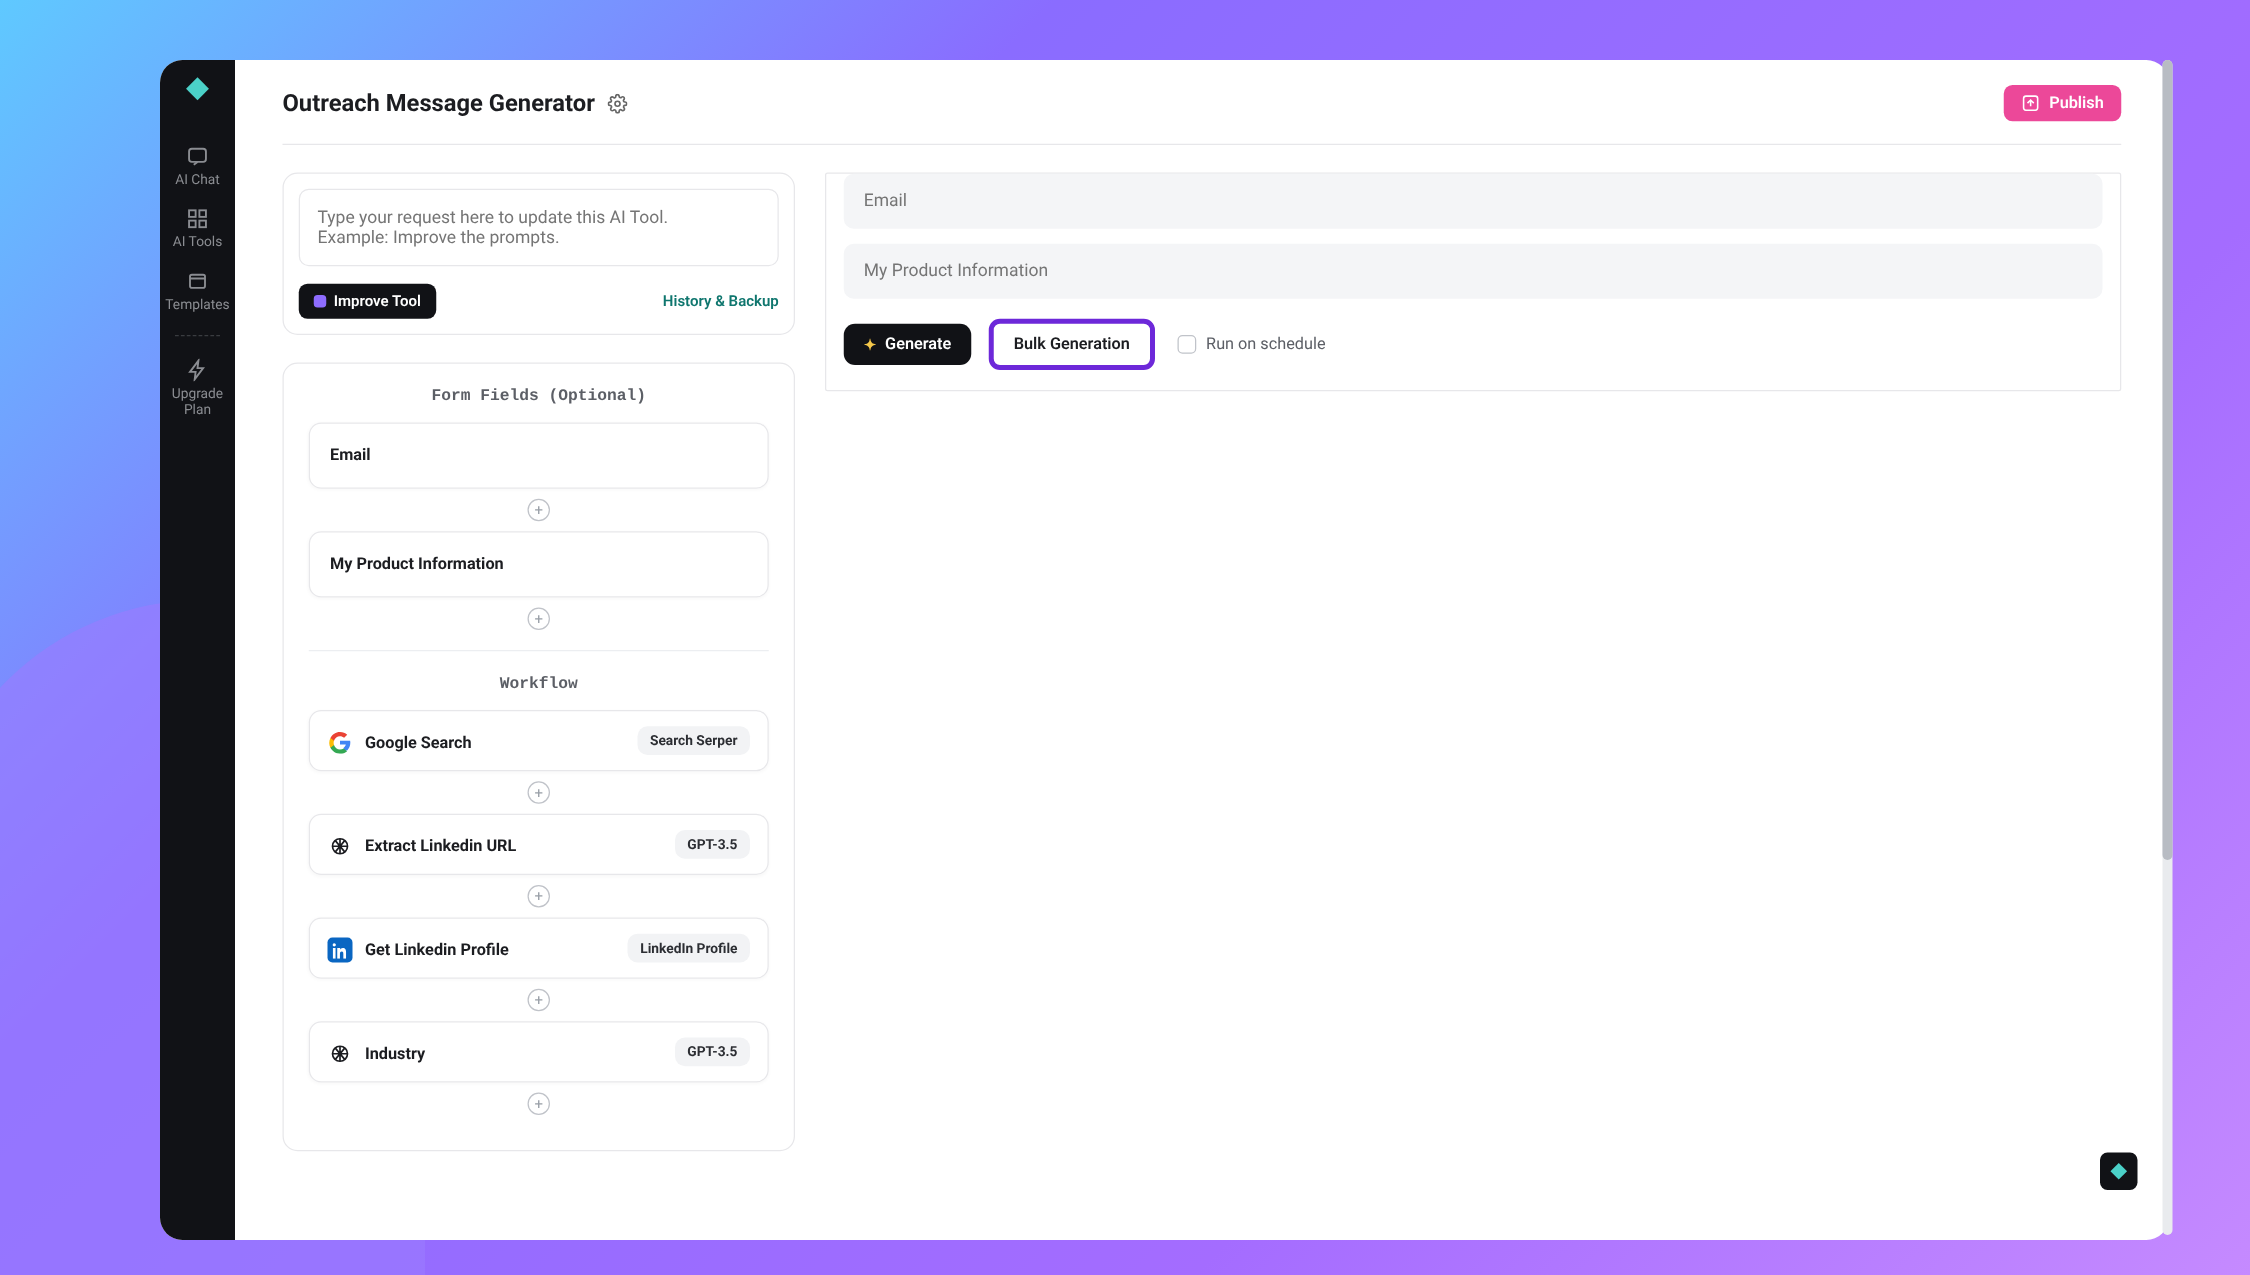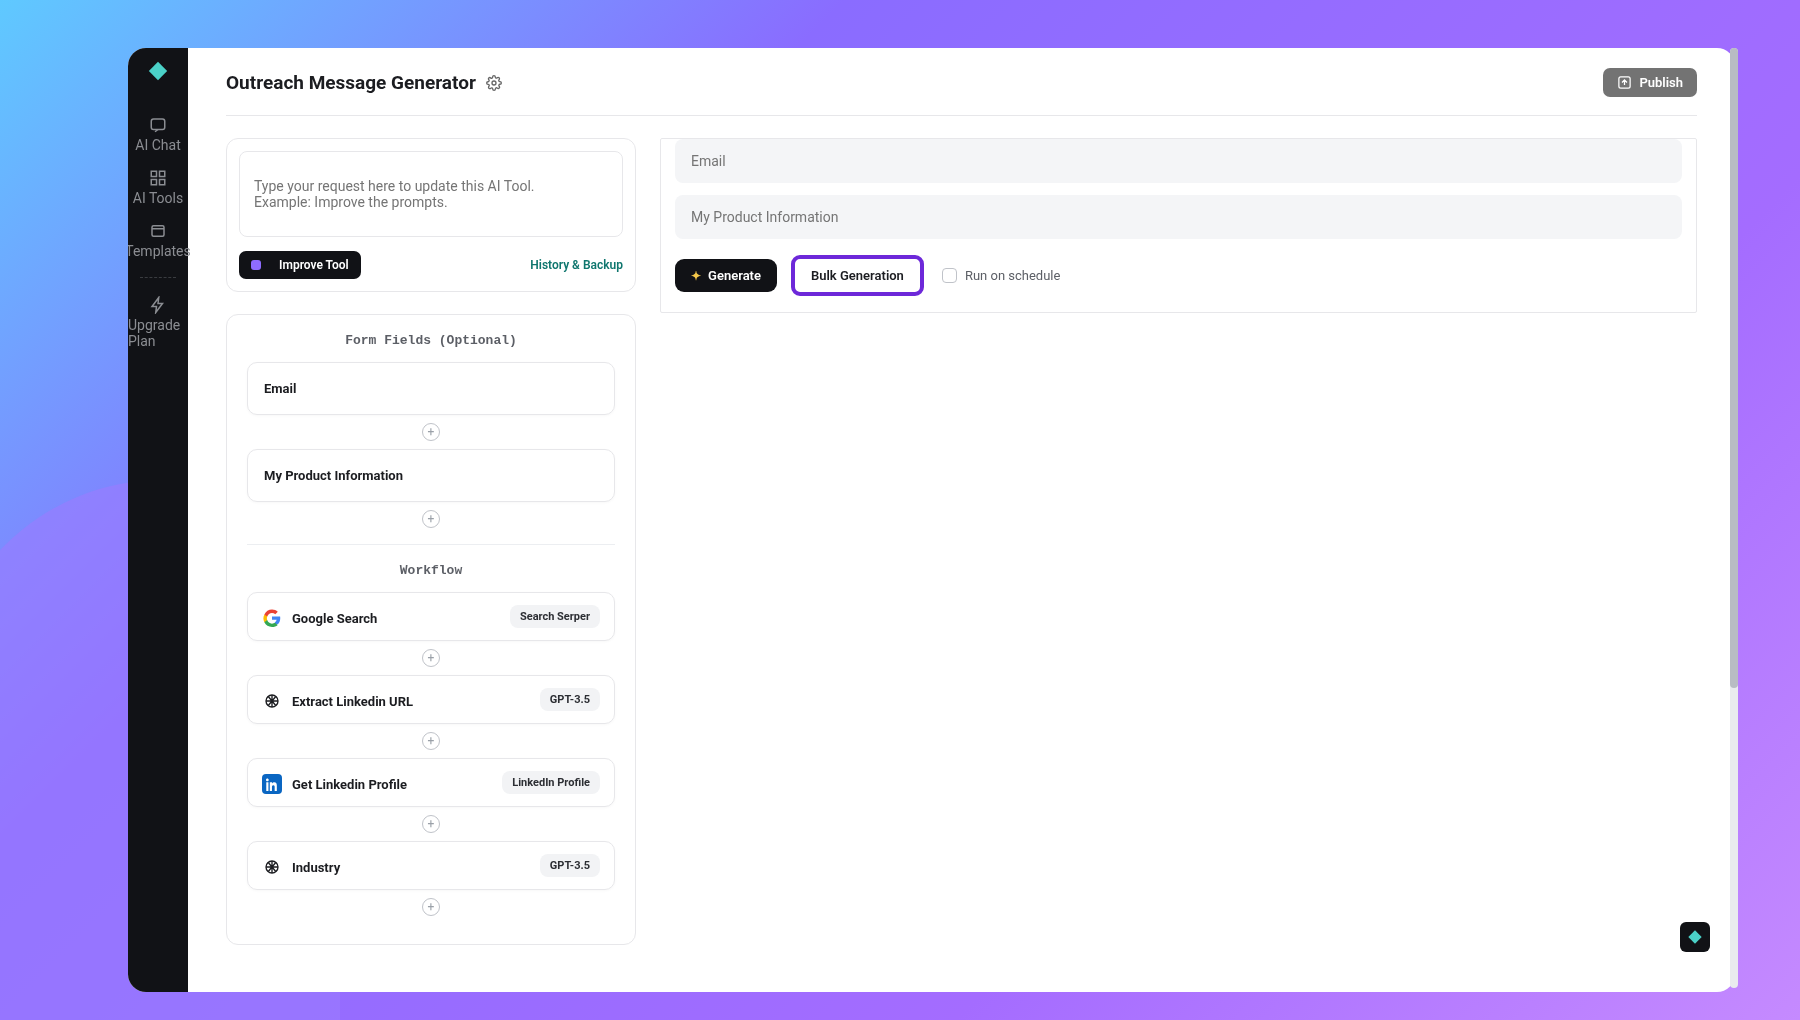--- a/index.html
+++ b/index.html
@@ -42,42 +42,43 @@
   }
   .logo {
     width: 22px; height: 22px; margin-bottom: 18px;
   }
   .nav-item {
     color: #8b8d92;
     display: flex;
     flex-direction: column;
     align-items: center;
     gap: 3px;
-    font-size: 14px;
-    cursor: pointer;
+    font-size: 11px;
+    cursor: pointer;
+    text-align: center;
   }
   .nav-item svg { width: 18px; height: 18px; }
   .nav-divider { width: 36px; height: 1px; border-top: 1px dashed #3a3c40; margin: 2px 0; }
   .content {
     flex: 1;
     display: flex;
     flex-direction: column;
     overflow-y: auto;
   }
   .header {
     display: flex;
     align-items: center;
     justify-content: space-between;
     padding: 20px 38px 0 38px;
   }
   .header-left { display: flex; align-items: center; gap: 10px; }
   .page-title { font-size: 19px; font-weight: 700; color: #1c1d21; }
   .gear { width: 16px; height: 16px; color: #666; }
   .publish-btn {
-    background: #737373;
+    background: #ec4899;
     color: #fff;
     border: none;
     padding: 7px 14px;
     border-radius: 7px;
     font-size: 13px;
     font-weight: 600;
     display: flex;
     align-items: center;
     gap: 7px;
     cursor: pointer;
@@ -97,21 +98,21 @@
   .prompt-card {
     border: 1px solid #e7e7ea;
     border-radius: 12px;
     padding: 12px;
   }
   .prompt-input {
     width: 100%;
     min-height: 48px;
     border: 1px solid #e7e7ea;
     border-radius: 8px;
-    padding: 26px 14px;
+    padding: 14px 14px;
     font-size: 14px;
     color: #9aa0a8;
     resize: none;
     background: transparent;
   }
   .prompt-actions {
     display: flex;
     justify-content: space-between;
     align-items: center;
     margin-top: 10px;
@@ -119,21 +120,21 @@
   .improve-btn {
     background: #111216;
     color: #fff;
     border: none;
     padding: 7px 12px;
     border-radius: 7px;
     font-size: 12px;
     font-weight: 600;
     display: flex;
     align-items: center;
-    gap: 18px;
+    gap: 6px;
     cursor: pointer;
   }
   .improve-btn .dot { width: 10px; height: 10px; background: #8e6cff; border-radius: 3px; }
   .history-link { font-size: 12px; font-weight: 600; color: #0f766e; cursor: pointer; }
   .section-card {
     border: 1px solid #e7e7ea;
     border-radius: 12px;
     padding: 18px 20px 20px 20px;
   }
   .section-title { text-align: center; font-size: 13px; font-weight: 600; color: #5c5f66; margin-bottom: 14px; font-family: Liberation Mono, monospace; }

